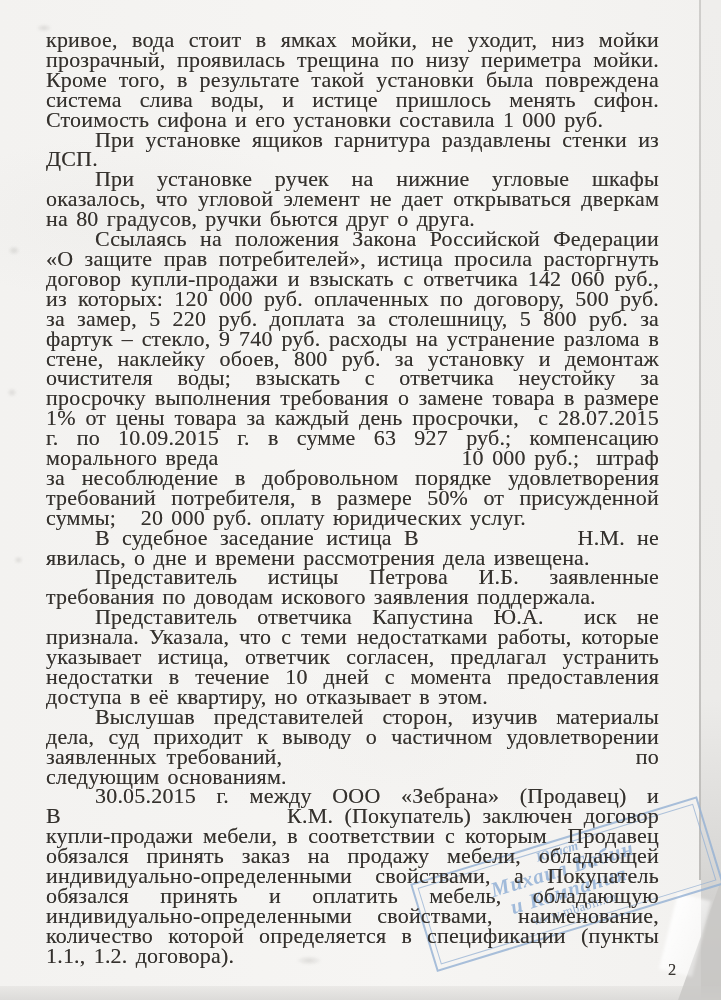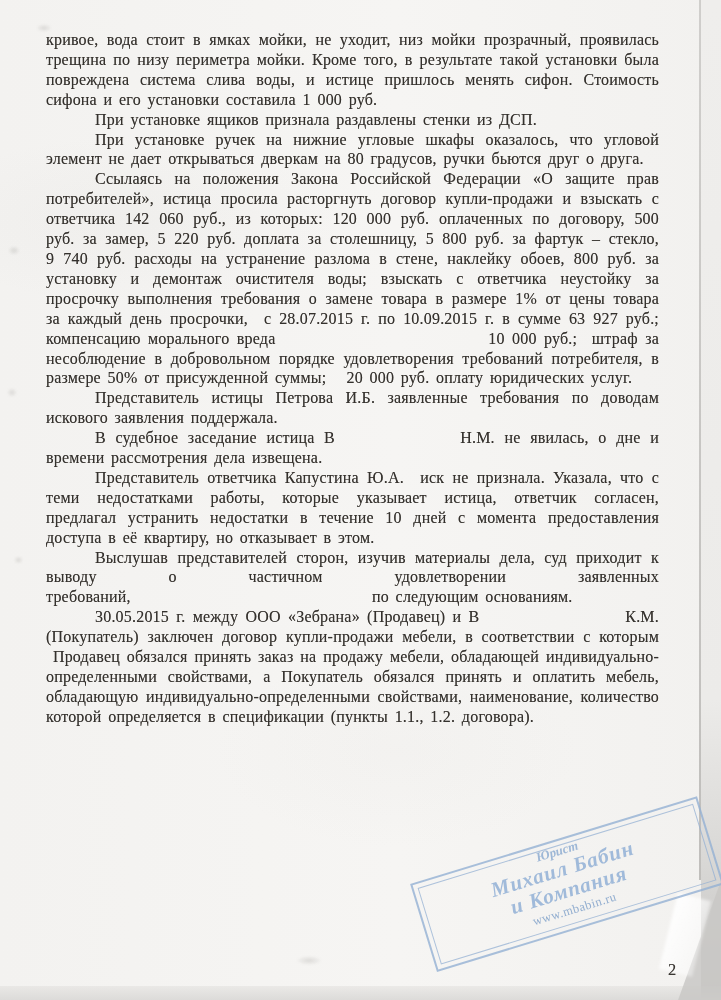--- a/index.html
+++ b/index.html
@@ -6,21 +6,21 @@
   .page{
     position:relative;width:721px;height:1000px;overflow:hidden;
     background:
       radial-gradient(ellipse 300px 120px at 18% 22%, rgba(200,198,195,.10), transparent 70%),
       radial-gradient(ellipse 260px 140px at 55% 75%, rgba(205,203,200,.08), transparent 70%),
       linear-gradient(90deg,#f3f2f0 0%,#f6f5f3 55%,#f2f1ef 100%);
     font-family:"Liberation Serif","DejaVu Serif",serif;
   }
   .text-block{
     position:absolute;left:46px;top:30px;width:613px;z-index:3;
-    font-size:16px;line-height:19.9px;letter-spacing:.2px;word-spacing:2.5px;
+    font-size:22px;line-height:19.9px;letter-spacing:.2px;word-spacing:2.5px;
     text-align:justify;color:#34312d;
     text-shadow:0 0 .4px rgba(70,64,58,.55);
   }
   .para{margin:0;}
   .para.indent{text-indent:49px;}
   .page-number{
     position:absolute;left:668px;top:960px;z-index:3;
     font-size:16.5px;color:#3a3733;text-shadow:0 0 .4px rgba(70,64,58,.5);
   }
   
@@ -72,25 +72,25 @@
 
   <div class="stamp">
     <div class="s1">Юрист</div>
     <div class="s2">Михаил Бабин</div>
     <div class="s3">и Компания</div>
     <div class="s4">www.mbabin.ru</div>
   </div>
 
   <div class="text-block">
       <p class="para">кривое, вода стоит в ямках мойки, не уходит, низ мойки прозрачный, проявилась трещина по низу периметра мойки. Кроме того, в результате такой установки была повреждена система слива воды, и истице пришлось менять сифон. Стоимость сифона и его установки составила 1&nbsp;000 руб.</p>
-      <p class="para indent">При установке ящиков признала раздавлены стенки из ДСП.</p>
+      <p class="para indent">При установке ящиков гарнитура раздавлены стенки из ДСП.</p>
       <p class="para indent">При установке ручек на нижние угловые шкафы оказалось, что угловой элемент не дает открываться дверкам на 80 градусов, ручки бьются друг о друга.</p>
       <p class="para indent">Ссылаясь на положения Закона Российской Федерации «О защите прав потребителей», истица просила расторгнуть договор купли-продажи и взыскать с ответчика 142&nbsp;060 руб., из которых: 120&nbsp;000 руб. оплаченных по договору, 500 руб. за замер, 5&nbsp;220 руб. доплата за столешницу, 5&nbsp;800 руб. за фартук – стекло, 9&nbsp;740 руб. расходы на устранение разлома в стене, наклейку обоев, 800 руб. за установку и демонтаж очистителя воды; взыскать с ответчика неустойку за просрочку выполнения требования о замене товара в размере 1% от цены товара за каждый день просрочки, &nbsp;с 28.07.2015 г. по 10.09.2015 г. в сумме 63&nbsp;927 руб.; компенсацию морального вреда&nbsp;&nbsp;&nbsp;&nbsp;&nbsp;&nbsp;&nbsp;&nbsp;&nbsp;&nbsp;&nbsp;&nbsp;&nbsp;&nbsp;&nbsp;&nbsp;&nbsp;&nbsp;&nbsp;&nbsp;&nbsp;&nbsp;&nbsp;&nbsp;&nbsp;&nbsp;&nbsp;&nbsp; 10&nbsp;000 руб.; &nbsp;штраф за несоблюдение в добровольном порядке удовлетворения требований потребителя, в размере 50% от присужденной суммы; &nbsp;&nbsp;20&nbsp;000 руб. оплату юридических услуг.</p>
+      <p class="para indent">В судебное заседание истица В&nbsp;&nbsp;&nbsp;&nbsp;&nbsp;&nbsp;&nbsp;&nbsp;&nbsp;&nbsp;&nbsp;&nbsp;&nbsp;Н.М. не явилась, о дне и времени рассмотрения дела извещена.</p>
       <p class="para indent">Представитель истицы Петрова И.Б. заявленные требования по доводам искового заявления поддержала.</p>
-      <p class="para indent">В судебное заседание истица В&nbsp;&nbsp;&nbsp;&nbsp;&nbsp;&nbsp;&nbsp;&nbsp;&nbsp;&nbsp;&nbsp;&nbsp;&nbsp;Н.М. не явилась, о дне и времени рассмотрения дела извещена.</p>
       <p class="para indent">Представитель ответчика Капустина Ю.А. &nbsp;иск не признала. Указала, что с теми недостатками работы, которые указывает истица, ответчик согласен, предлагал устранить недостатки в течение 10 дней с момента предоставления доступа в её квартиру, но отказывает в этом.</p>
       <p class="para indent">Выслушав представителей сторон, изучив материалы дела, суд приходит к выводу о частичном удовлетворении заявленных требований,&nbsp;&nbsp;&nbsp;&nbsp;&nbsp;&nbsp;&nbsp;&nbsp;&nbsp;&nbsp;&nbsp;&nbsp;&nbsp;&nbsp;&nbsp;&nbsp;&nbsp;&nbsp;&nbsp;&nbsp;&nbsp;&nbsp;&nbsp;&nbsp;&nbsp;&nbsp;&nbsp;&nbsp;&nbsp;&nbsp;&nbsp;&nbsp;&nbsp;&nbsp;&nbsp;&nbsp;по следующим основаниям.</p>
       <p class="para indent">30.05.2015 г. между ООО «Зебрана» (Продавец) и В&nbsp;&nbsp;&nbsp;&nbsp;&nbsp;&nbsp;&nbsp;&nbsp;&nbsp;&nbsp;&nbsp;&nbsp;&nbsp;&nbsp;&nbsp;&nbsp;&nbsp;&nbsp;&nbsp;&nbsp;К.М. (Покупатель) заключен договор купли-продажи мебели, в соответствии с которым &nbsp;Продавец обязался принять заказ на продажу мебели, обладающей индивидуально-определенными свойствами, а Покупатель обязался принять и оплатить мебель, обладающую индивидуально-определенными свойствами, наименование, количество которой определяется в спецификации (пункты 1.1., 1.2. договора).</p>
     </div>
 
   <div class="page-number">2</div>
 
 </div>
 
 </body></html>

